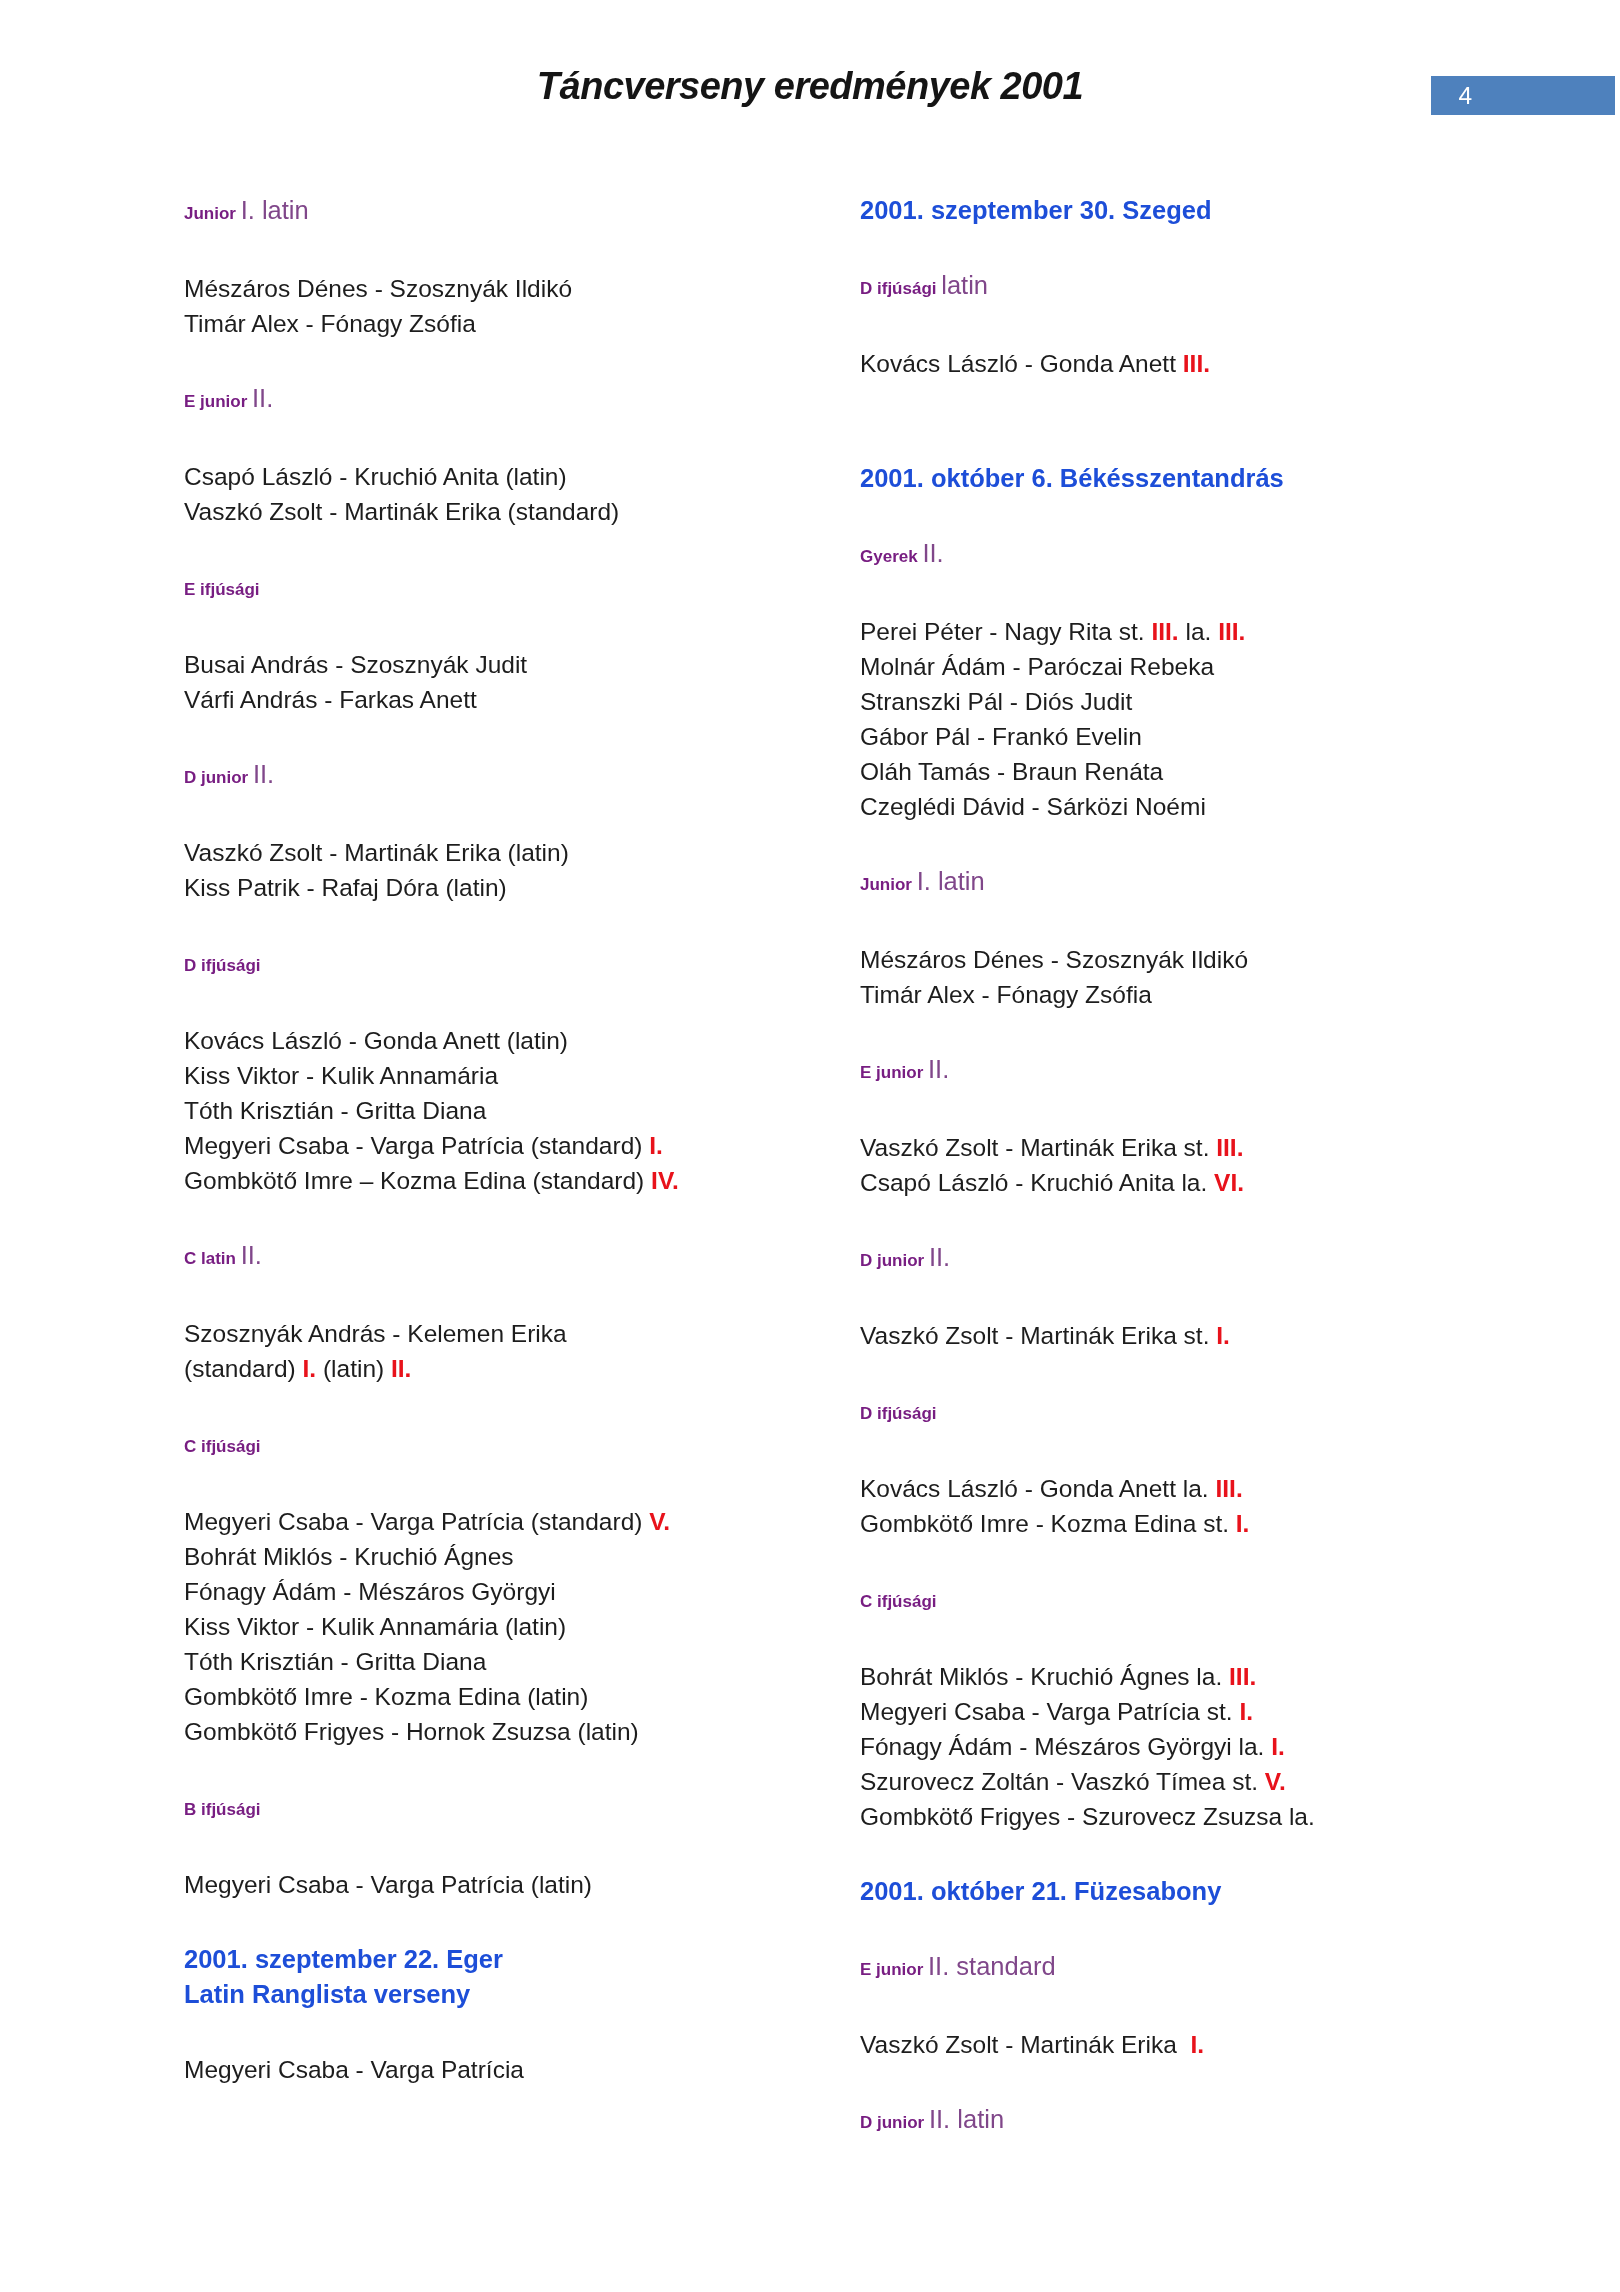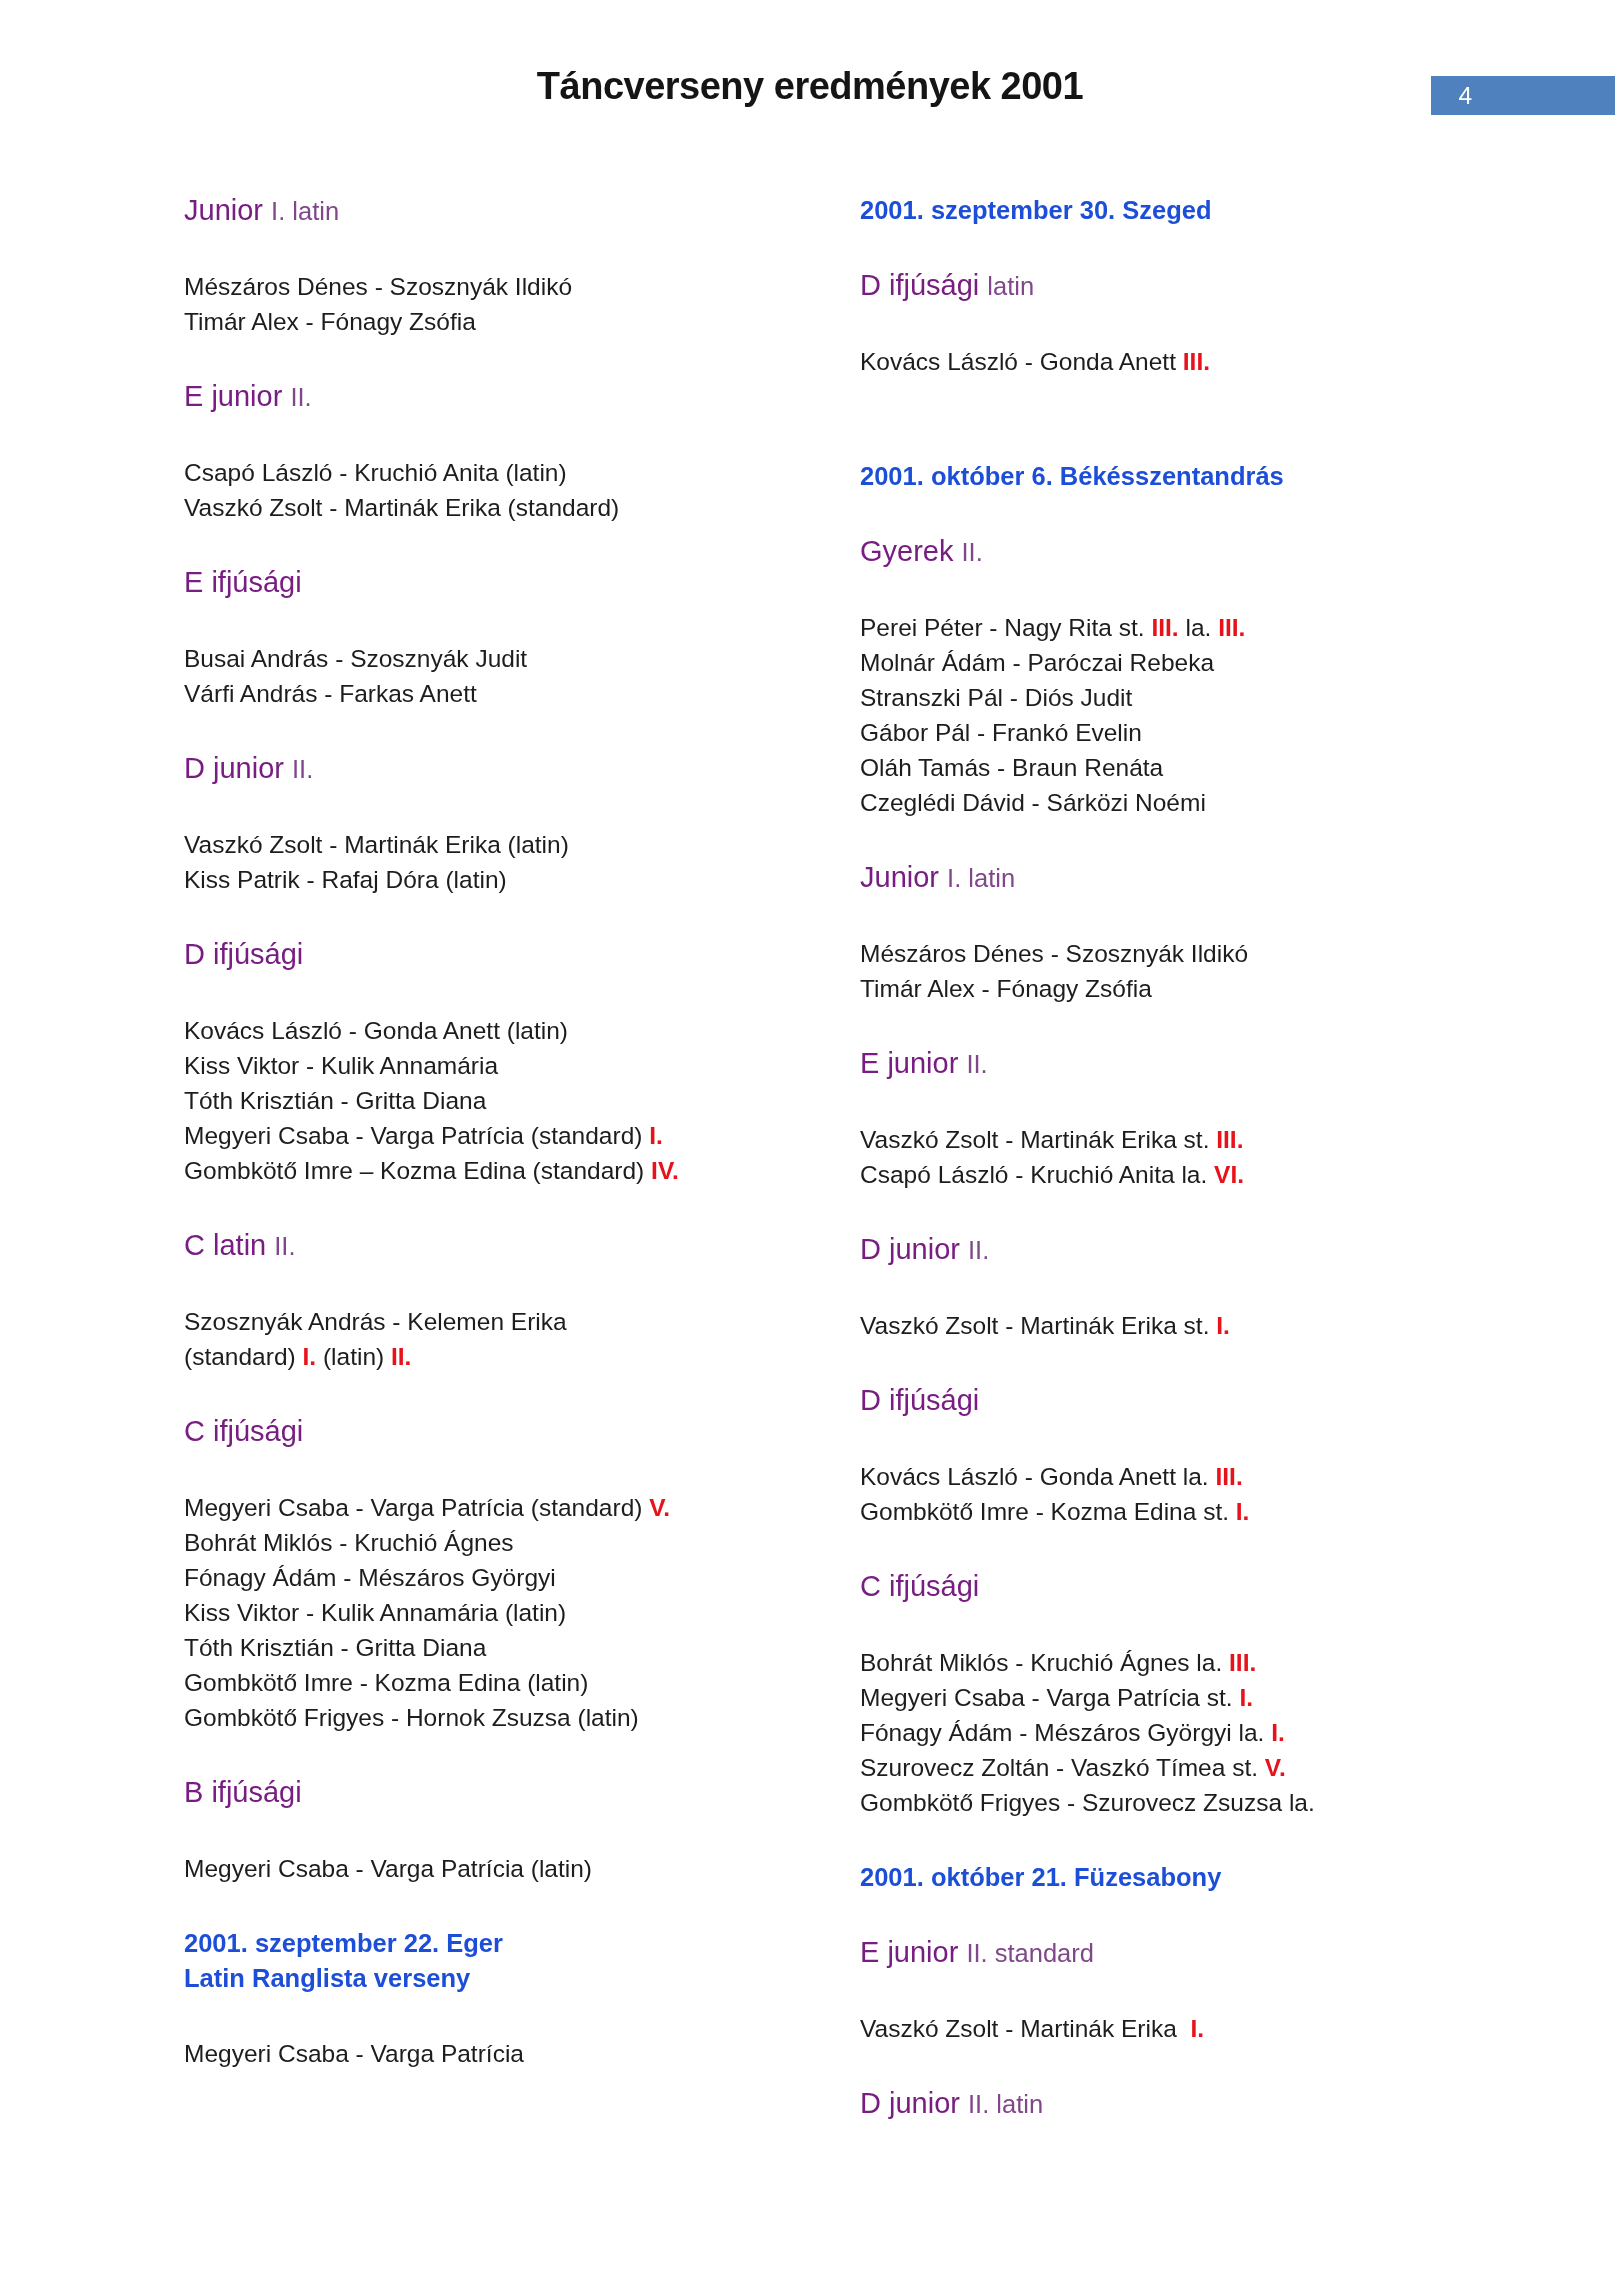--- a/index.html
+++ b/index.html
@@ -8,37 +8,38 @@
     width:1620px; height:2293px;
     background:#ffffff;
     font-family:"Liberation Sans", sans-serif;
     overflow:hidden;
   }
   .doc-title {
     position:absolute; top:65px; left:0; width:1620px;
     text-align:center;
     font-size:38px; font-weight:bold; color:#151515;
     letter-spacing:-0.5px;
+    font-style:italic;
   }
   .pagenum-box {
     position:absolute; top:76px; left:1431px; width:184px; height:39px;
     background:#4E81BD;
     display:flex; align-items:center;
     box-sizing:border-box; padding-left:27.4px;
   }
   .pagenum-box .num { color:#ffffff; font-size:24.5px; font-weight:400; }
   .column { position:absolute; top:193px; width:667px; }
   .col-left  { left:184px; }
   .col-right { left:860px; }
   .block { margin-bottom:40px; }
   .block.extra { margin-bottom:80px; }
   .line { font-size:24.5px; line-height:35px; color:#1d1d1d; white-space:pre-wrap; }
   .seg-b  { color:#1d1d1d; }
   .seg-r  { color:#E8121B; font-weight:bold; }
-  .seg-hs { color:#781E82; font-weight:400; font-size:29px; }
+  .seg-hs { color:#781E82; font-weight:700; font-size:17px; }
   .seg-hl { color:#80478A; font-weight:400; font-size:25.5px; }
   .seg-d  { color:#1d4ed8; font-weight:bold; font-size:25.5px; }
 </style>
 </head>
 <body>
 
 <div class="page">
   <div class="doc-title">Táncverseny eredmények 2001</div>
   <div class="pagenum-box">
     <span class="num">4</span>

